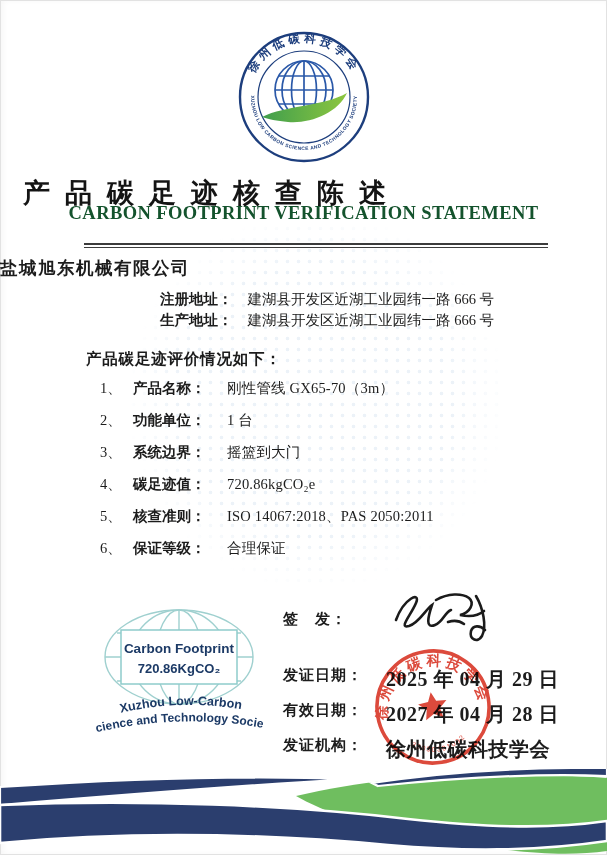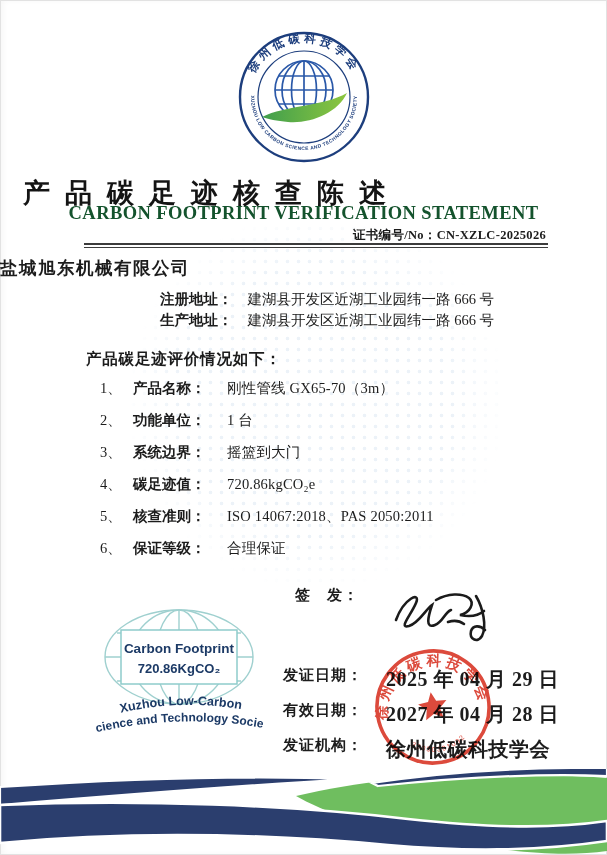--- a/index.html
+++ b/index.html
@@ -81,23 +81,20 @@
         <line x1="44.5" y1="49" x2="95.5" y2="49"></line>
         <line x1="41" y1="63" x2="99" y2="63"></line>
         <line x1="44.5" y1="77" x2="95.5" y2="77"></line>
       </g>
       <path d="M 28,90 C 52,78 88,80 113,66 C 104,86 76,97 54,95 C 43,94 34,92 28,90 Z" fill="url(#leafGrad)"></path>
     </svg>
   </div>
 
   <h1 class="title-zh">产品碳足迹核查陈述</h1>
   <div class="title-en">CARBON FOOTPRINT VERIFICATION STATEMENT</div>
-  <div class="certno-row">
-    <span>证书编号/No：</span><span>CN-XZLC-2025026</span>
-  </div>
   <div class="rule"></div>
 
   <div class="company">盐城旭东机械有限公司</div>
   <div class="addresses">
     <div class="addr-row">
       <span class="addr-label">注册地址：</span>
       <span class="addr-value">建湖县开发区近湖工业园纬一路 666 号</span>
     </div>
     <div class="addr-row">
       <span class="addr-label">生产地址：</span>
@@ -160,21 +157,21 @@
       <text font-size="12.5" font-weight="bold" fill="#1c3a66">
         <textPath href="#orgArc1" startOffset="50%" text-anchor="middle">Xuzhou Low-Carbon</textPath>
       </text>
       <text font-size="12" font-weight="bold" fill="#1c3a66">
         <textPath href="#orgArc2" startOffset="50%" text-anchor="middle">Science and Technology Society</textPath>
       </text>
     </svg>
   </div>
 
 
-  <div class="f-label" style="top:586px;margin-left:12px;">签　发：</div>
+  <div class="f-label" style="top:610px;">签　发：</div>
   <div class="f-label" style="top:666px;">发证日期：</div>
   <div class="f-value" style="top:666px;">2025 年 04 月 29 日</div>
   <div class="f-label" style="top:701px;">有效日期：</div>
   <div class="f-value" style="top:701px;">2027 年 04 月 28 日</div>
   <div class="f-label" style="top:736px;">发证机构：</div>
   <div class="f-value" style="top:736px;">徐州低碳科技学会</div>
 
   <div class="sig-wrap">
     <svg width="112" height="62" viewBox="0 0 112 62">
       <g fill="none" stroke="#1b1b1b" stroke-width="2.6" stroke-linecap="round">

